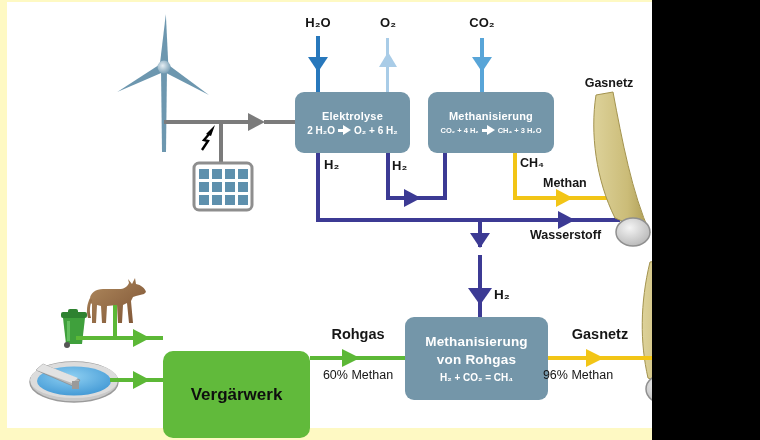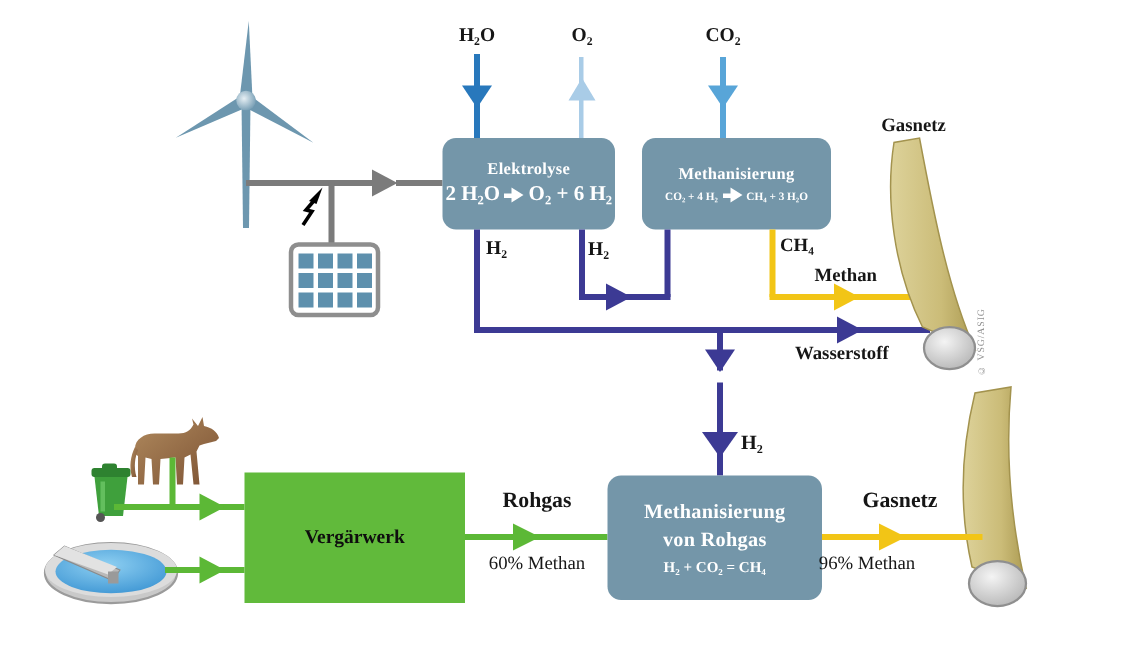--- a/index.html
+++ b/index.html
@@ -1,35 +1,35 @@
 <!DOCTYPE html>
 <html><head>
 <meta charset="utf-8">
 <style>
   html,body{margin:0;padding:0;background:#000;}
-  #stage{position:relative;width:760px;height:440px;background:#ffffff;overflow:hidden;
-         font-family:Liberation Serif, serif;}
+  #stage{position:relative;width:652px;height:440px;background:#fef9c3;overflow:hidden;
+         font-family:Liberation Sans, sans-serif;}
   #canvas{position:absolute;left:7px;top:2px;width:698px;height:426px;background:#fff;}
   .abs{position:absolute;}
   .ln{position:absolute;background:currentColor;}
   .tri-r{position:absolute;width:0;height:0;border-top:9px solid transparent;
          border-bottom:9px solid transparent;border-left:17px solid currentColor;}
   .tri-d{position:absolute;width:0;height:0;border-left:10px solid transparent;
          border-right:10px solid transparent;border-top:15px solid currentColor;}
   .tri-u{position:absolute;width:0;height:0;border-left:9px solid transparent;
          border-right:9px solid transparent;border-bottom:15px solid currentColor;}
   .lbl{position:absolute;font-weight:700;color:#161616;white-space:nowrap;font-size:12.5px;}
   .center{text-align:center;}
   .reg{font-weight:400;}
   .pbox{position:absolute;background:#7496a9;border-radius:9px;color:#fff;
         display:flex;flex-direction:column;justify-content:center;text-align:center;gap:3px;}
   .pbox .t{font-weight:700;font-size:11px;letter-spacing:.2px;}
-  .pbox .f{font-size:14px;font-weight:700;display:flex;justify-content:center;align-items:center;gap:3px;}
-  .gbox{position:absolute;background:#61ba3b;border-radius:0;color:#0e0e0e;font-weight:700;
-        font-size:13px;line-height:1.4;display:flex;flex-direction:column;justify-content:center;text-align:center;}
+  .pbox .f{font-size:10px;font-weight:700;display:flex;justify-content:center;align-items:center;gap:3px;}
+  .gbox{position:absolute;background:#61ba3b;border-radius:10px;color:#0e0e0e;font-weight:700;
+        font-size:17px;line-height:1.4;display:flex;flex-direction:column;justify-content:center;text-align:center;margin-top:36px;}
   .farrow{position:relative;display:inline-block;width:13px;height:10px;}
   .farrow .fa-bar{position:absolute;left:0;top:3.5px;width:6px;height:3px;background:#fff;}
   .farrow .fa-tip{position:absolute;left:5px;top:0;width:0;height:0;border-top:5px solid transparent;
         border-bottom:5px solid transparent;border-left:8px solid #fff;}
   .credit{position:absolute;writing-mode:vertical-rl;transform:rotate(180deg);
         font-size:6.5px;color:#8f8f8f;letter-spacing:.6px;font-weight:400;}
 </style>
 </head>
 <body>
 

